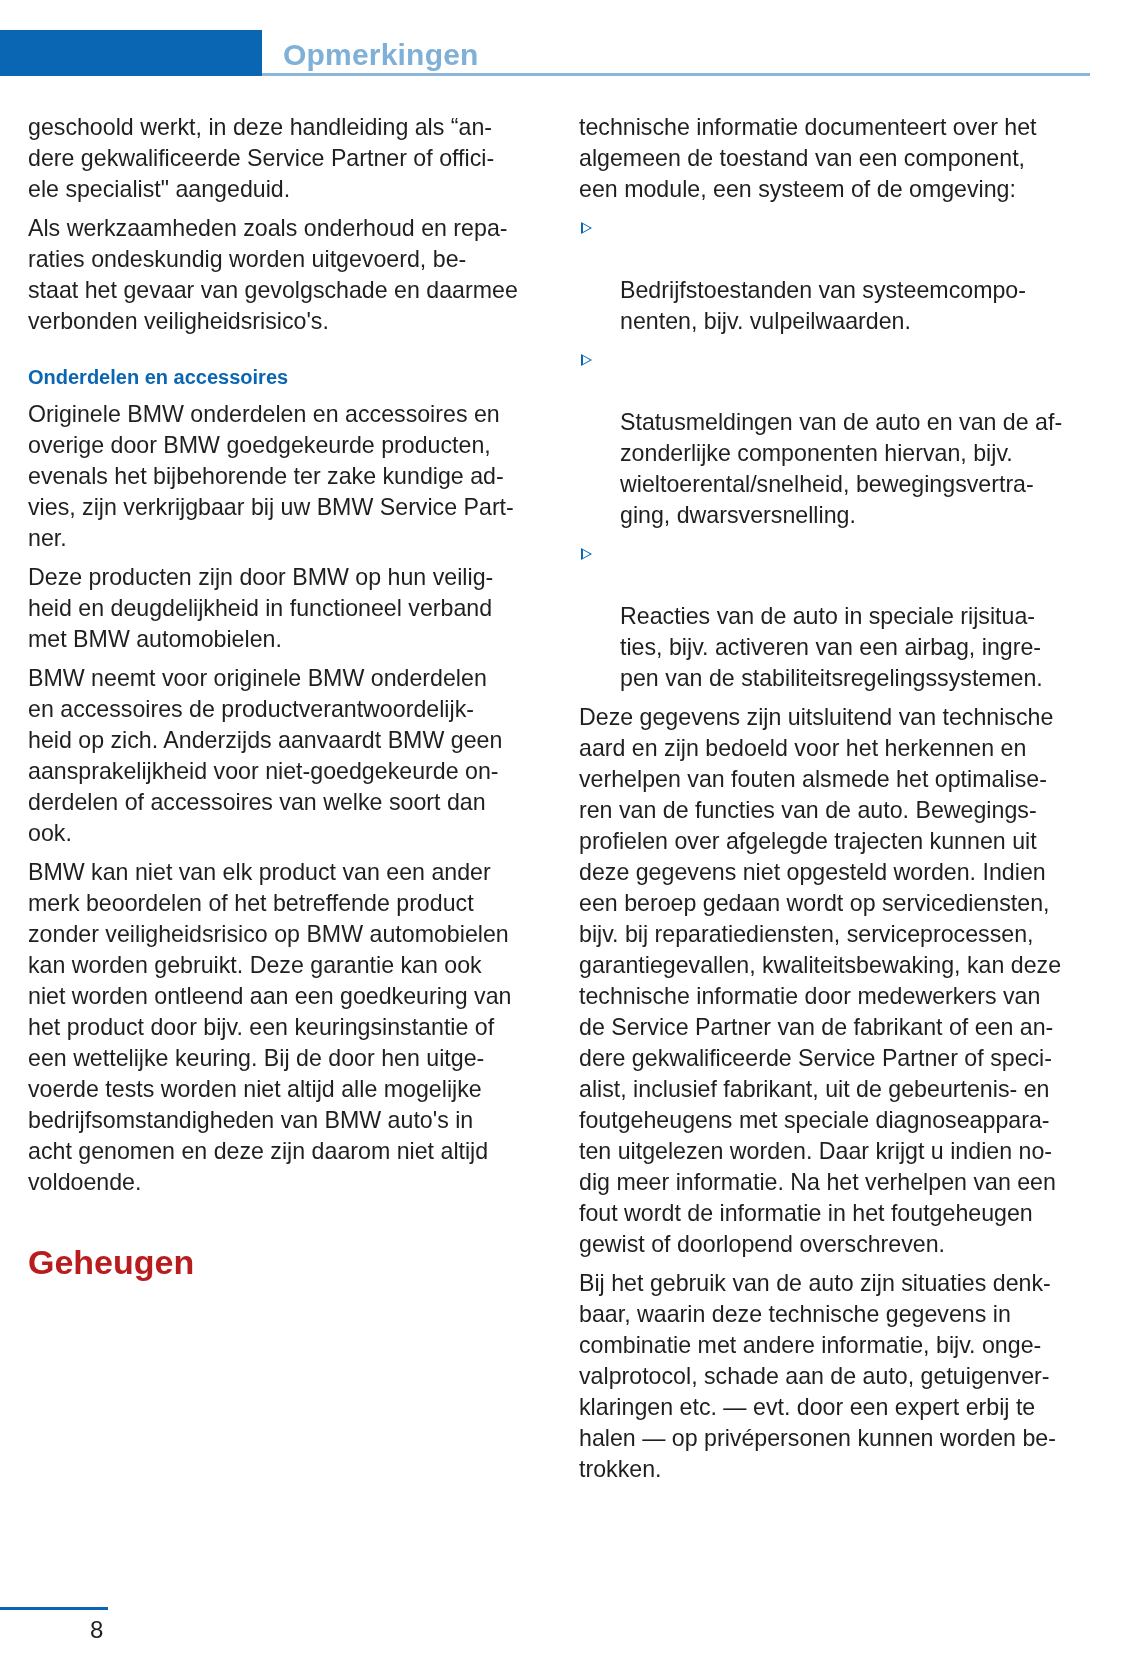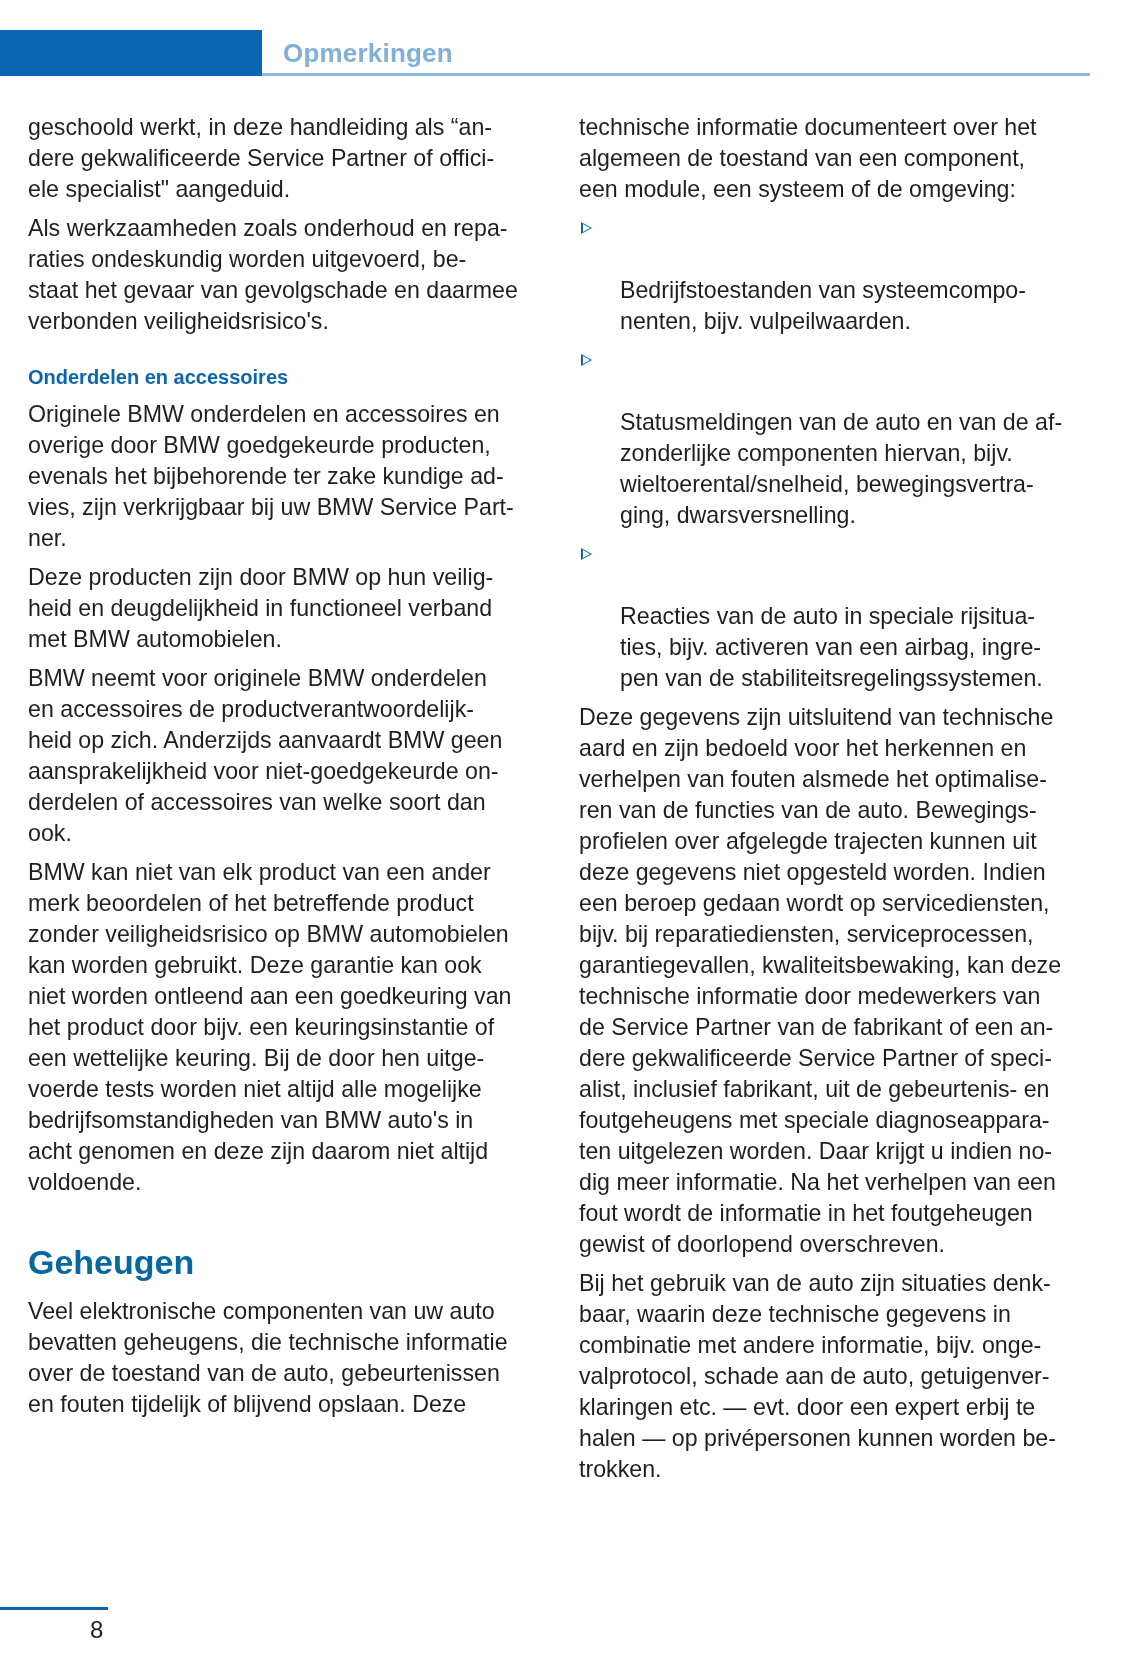--- a/index.html
+++ b/index.html
@@ -5,39 +5,39 @@
     html, body { margin: 0; padding: 0; background: #ffffff; }
     body {
       width: 1142px; height: 1654px; position: relative; overflow: hidden;
       font-family: "Liberation Sans", sans-serif; color: #1f1f1f;
     }
     .header-bar {
       position: absolute; left: 0; top: 30px; width: 262px; height: 46px;
       background: #0a66b2;
     }
     .header-title {
-      position: absolute; left: 283px; top: 38px; font-size: 26px; font-weight: bold;
+      position: absolute; left: 283px; top: 38px; font-size: 30px; font-weight: bold;
       color: #7fb0d8; letter-spacing: 0.2px;
     }
     .header-rule {
       position: absolute; left: 262px; top: 73px; width: 828px; height: 3px;
       background: #8cb6da;
     }
     .col {
       position: absolute; top: 112px; font-size: 23.2px; line-height: 31px;
     }
     .col.left { left: 28px; width: 520px; }
     .col.right { left: 579px; width: 520px; }
     .para { margin: 0 0 8px 0; white-space: pre-line; }
     .h3 {
       color: #0a66b2; font-weight: bold; font-size: 20px; line-height: 31px;
       margin: 25px 0 6px 0;
     }
     .h2 {
-      color: #0369a1; font-weight: bold; font-size: 34px; line-height: 40px;
+      color: #b91c1c; font-weight: bold; font-size: 34px; line-height: 40px;
       margin: 44px 0 14px 0;
     }
     .bullet { position: relative; padding-left: 41px; margin: 0 0 8px 0; white-space: pre-line; }
     .bullet .tri {
       position: absolute; left: 2px; top: 9px; width: 0; height: 0;
       border-left: 11px solid #0a66b2; border-top: 6.5px solid transparent; border-bottom: 6.5px solid transparent;
     }
     .bullet .tri::after {
       content: ""; position: absolute; left: -9.5px; top: -4px; width: 0; height: 0;
       border-left: 7px solid #ffffff; border-top: 4px solid transparent; border-bottom: 4px solid transparent;
@@ -86,24 +86,20 @@
 kan worden gebruikt. Deze garantie kan ook
 niet worden ontleend aan een goedkeuring van
 het product door bijv. een keuringsinstantie of
 een wettelijke keuring. Bij de door hen uitge-
 voerde tests worden niet altijd alle mogelijke
 bedrijfsomstandigheden van BMW auto's in
 acht genomen en deze zijn daarom niet altijd
 voldoende.</p>
 
   <div class="h2">Geheugen</div>
-  <p class="para">Veel elektronische componenten van uw auto
-bevatten geheugens, die technische informatie
-over de toestand van de auto, gebeurtenissen
-en fouten tijdelijk of blijvend opslaan. Deze</p>
 </div>
 
 <div class="col right">
   <p class="para">technische informatie documenteert over het
 algemeen de toestand van een component,
 een module, een systeem of de omgeving:</p>
 
   <div class="bullet">
     <span class="tri"></span>
     <span>Bedrijfstoestanden van systeemcompo-

